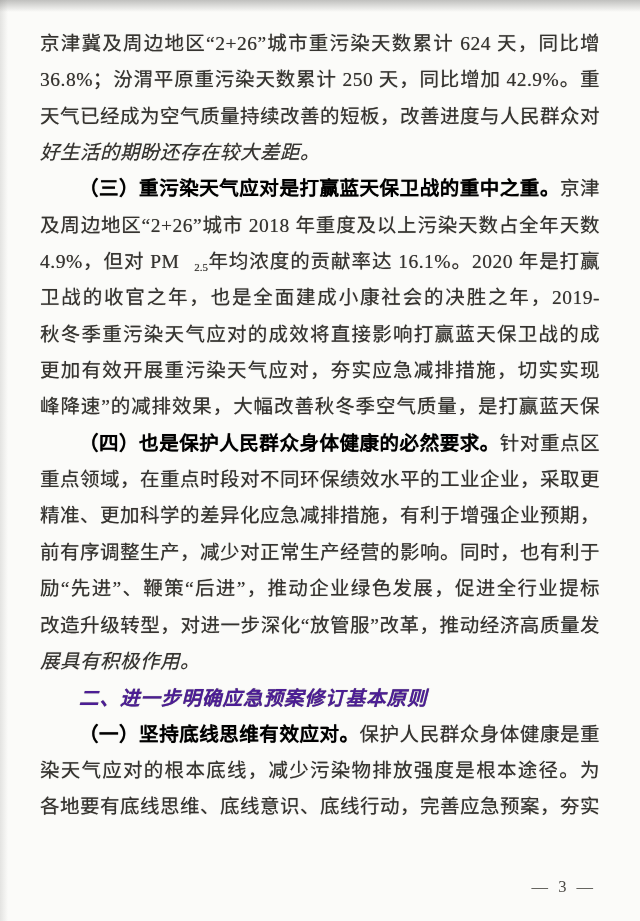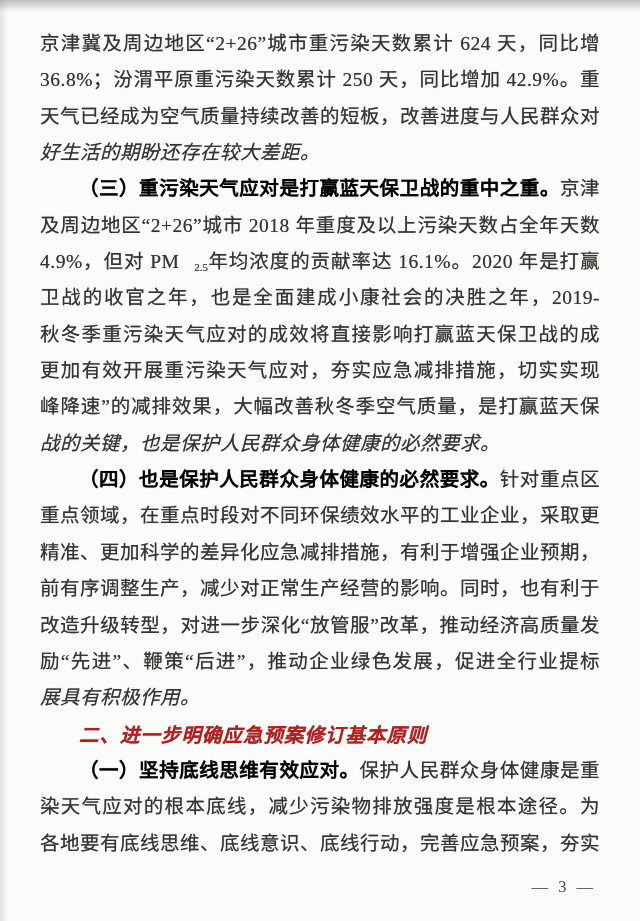--- a/index.html
+++ b/index.html
@@ -62,21 +62,21 @@
   .run-normal {
     font-weight: normal;
   }
   .run-bold {
     font-weight: bold;
     color: #000000;
   }
   .run-heading {
     font-weight: bold;
     font-family: "Liberation Sans", "DejaVu Sans", sans-serif;
-    color: #b91c1c;
+    color: #4c1d95;
     letter-spacing: 1px;
   }
   .run-subscript {
     font-size: 0.56em;
     vertical-align: -0.28em;
     letter-spacing: 0;
     margin-left: 15px;
   }
   .page-number {
     position: absolute;
@@ -100,27 +100,26 @@
       <div class="line justify"><span class="run run-normal">36.8%；汾渭平原重污染天数累计 250 天，同比增加 42.9%。重污染</span></div>
       <div class="line justify"><span class="run run-normal">天气已经成为空气质量持续改善的短板，改善进度与人民群众对美</span></div>
       <div class="line no-justify"><span class="run run-normal">好生活的期盼还存在较大差距。</span></div>
       <div class="line indent justify"><span class="run run-bold">（三）重污染天气应对是打赢蓝天保卫战的重中之重。</span><span class="run run-normal">京津冀</span></div>
       <div class="line justify"><span class="run run-normal">及周边地区“2+26”城市 2018 年重度及以上污染天数占全年天数的</span></div>
       <div class="line justify"><span class="run run-normal">4.9%，但对 PM</span><span class="run run-subscript">2.5</span><span class="run run-normal">年均浓度的贡献率达 16.1%。2020 年是打赢蓝天保</span></div>
       <div class="line justify"><span class="run run-normal">卫战的收官之年，也是全面建成小康社会的决胜之年，2019-2020 年</span></div>
       <div class="line justify"><span class="run run-normal">秋冬季重污染天气应对的成效将直接影响打赢蓝天保卫战的成败。</span></div>
       <div class="line justify"><span class="run run-normal">更加有效开展重污染天气应对，夯实应急减排措施，切实实现“削</span></div>
       <div class="line justify"><span class="run run-normal">峰降速”的减排效果，大幅改善秋冬季空气质量，是打赢蓝天保卫</span></div>
-      <div class="line no-justify"><span class="run run-normal">战的关键，也是保护人民群众身体健康的必然要求。</span></div>
       <div class="line indent justify"><span class="run run-bold">（四）也是保护人民群众身体健康的必然要求。</span><span class="run run-normal">针对重点区域、</span></div>
       <div class="line justify"><span class="run run-normal">重点领域，在重点时段对不同环保绩效水平的工业企业，采取更加</span></div>
       <div class="line justify"><span class="run run-normal">精准、更加科学的差异化应急减排措施，有利于增强企业预期，提</span></div>
       <div class="line justify"><span class="run run-normal">前有序调整生产，减少对正常生产经营的影响。同时，也有利于鼓</span></div>
+      <div class="line justify"><span class="run run-normal">励“先进”、鞭策“后进”，推动企业绿色发展，促进全行业提标</span></div>
       <div class="line justify"><span class="run run-normal">改造升级转型，对进一步深化“放管服”改革，推动经济高质量发</span></div>
-      <div class="line justify"><span class="run run-normal">励“先进”、鞭策“后进”，推动企业绿色发展，促进全行业提标</span></div>
       <div class="line no-justify"><span class="run run-normal">展具有积极作用。</span></div>
       <div class="line indent no-justify"><span class="run run-heading">二、进一步明确应急预案修订基本原则</span></div>
       <div class="line indent justify"><span class="run run-bold">（一）坚持底线思维有效应对。</span><span class="run run-normal">保护人民群众身体健康是重污</span></div>
       <div class="line justify"><span class="run run-normal">染天气应对的根本底线，减少污染物排放强度是根本途径。为此，</span></div>
       <div class="line justify"><span class="run run-normal">各地要有底线思维、底线意识、底线行动，完善应急预案，夯实减</span></div>
     </div>
 
   <div class="page-number">— 3 —</div>
 </div>
 

